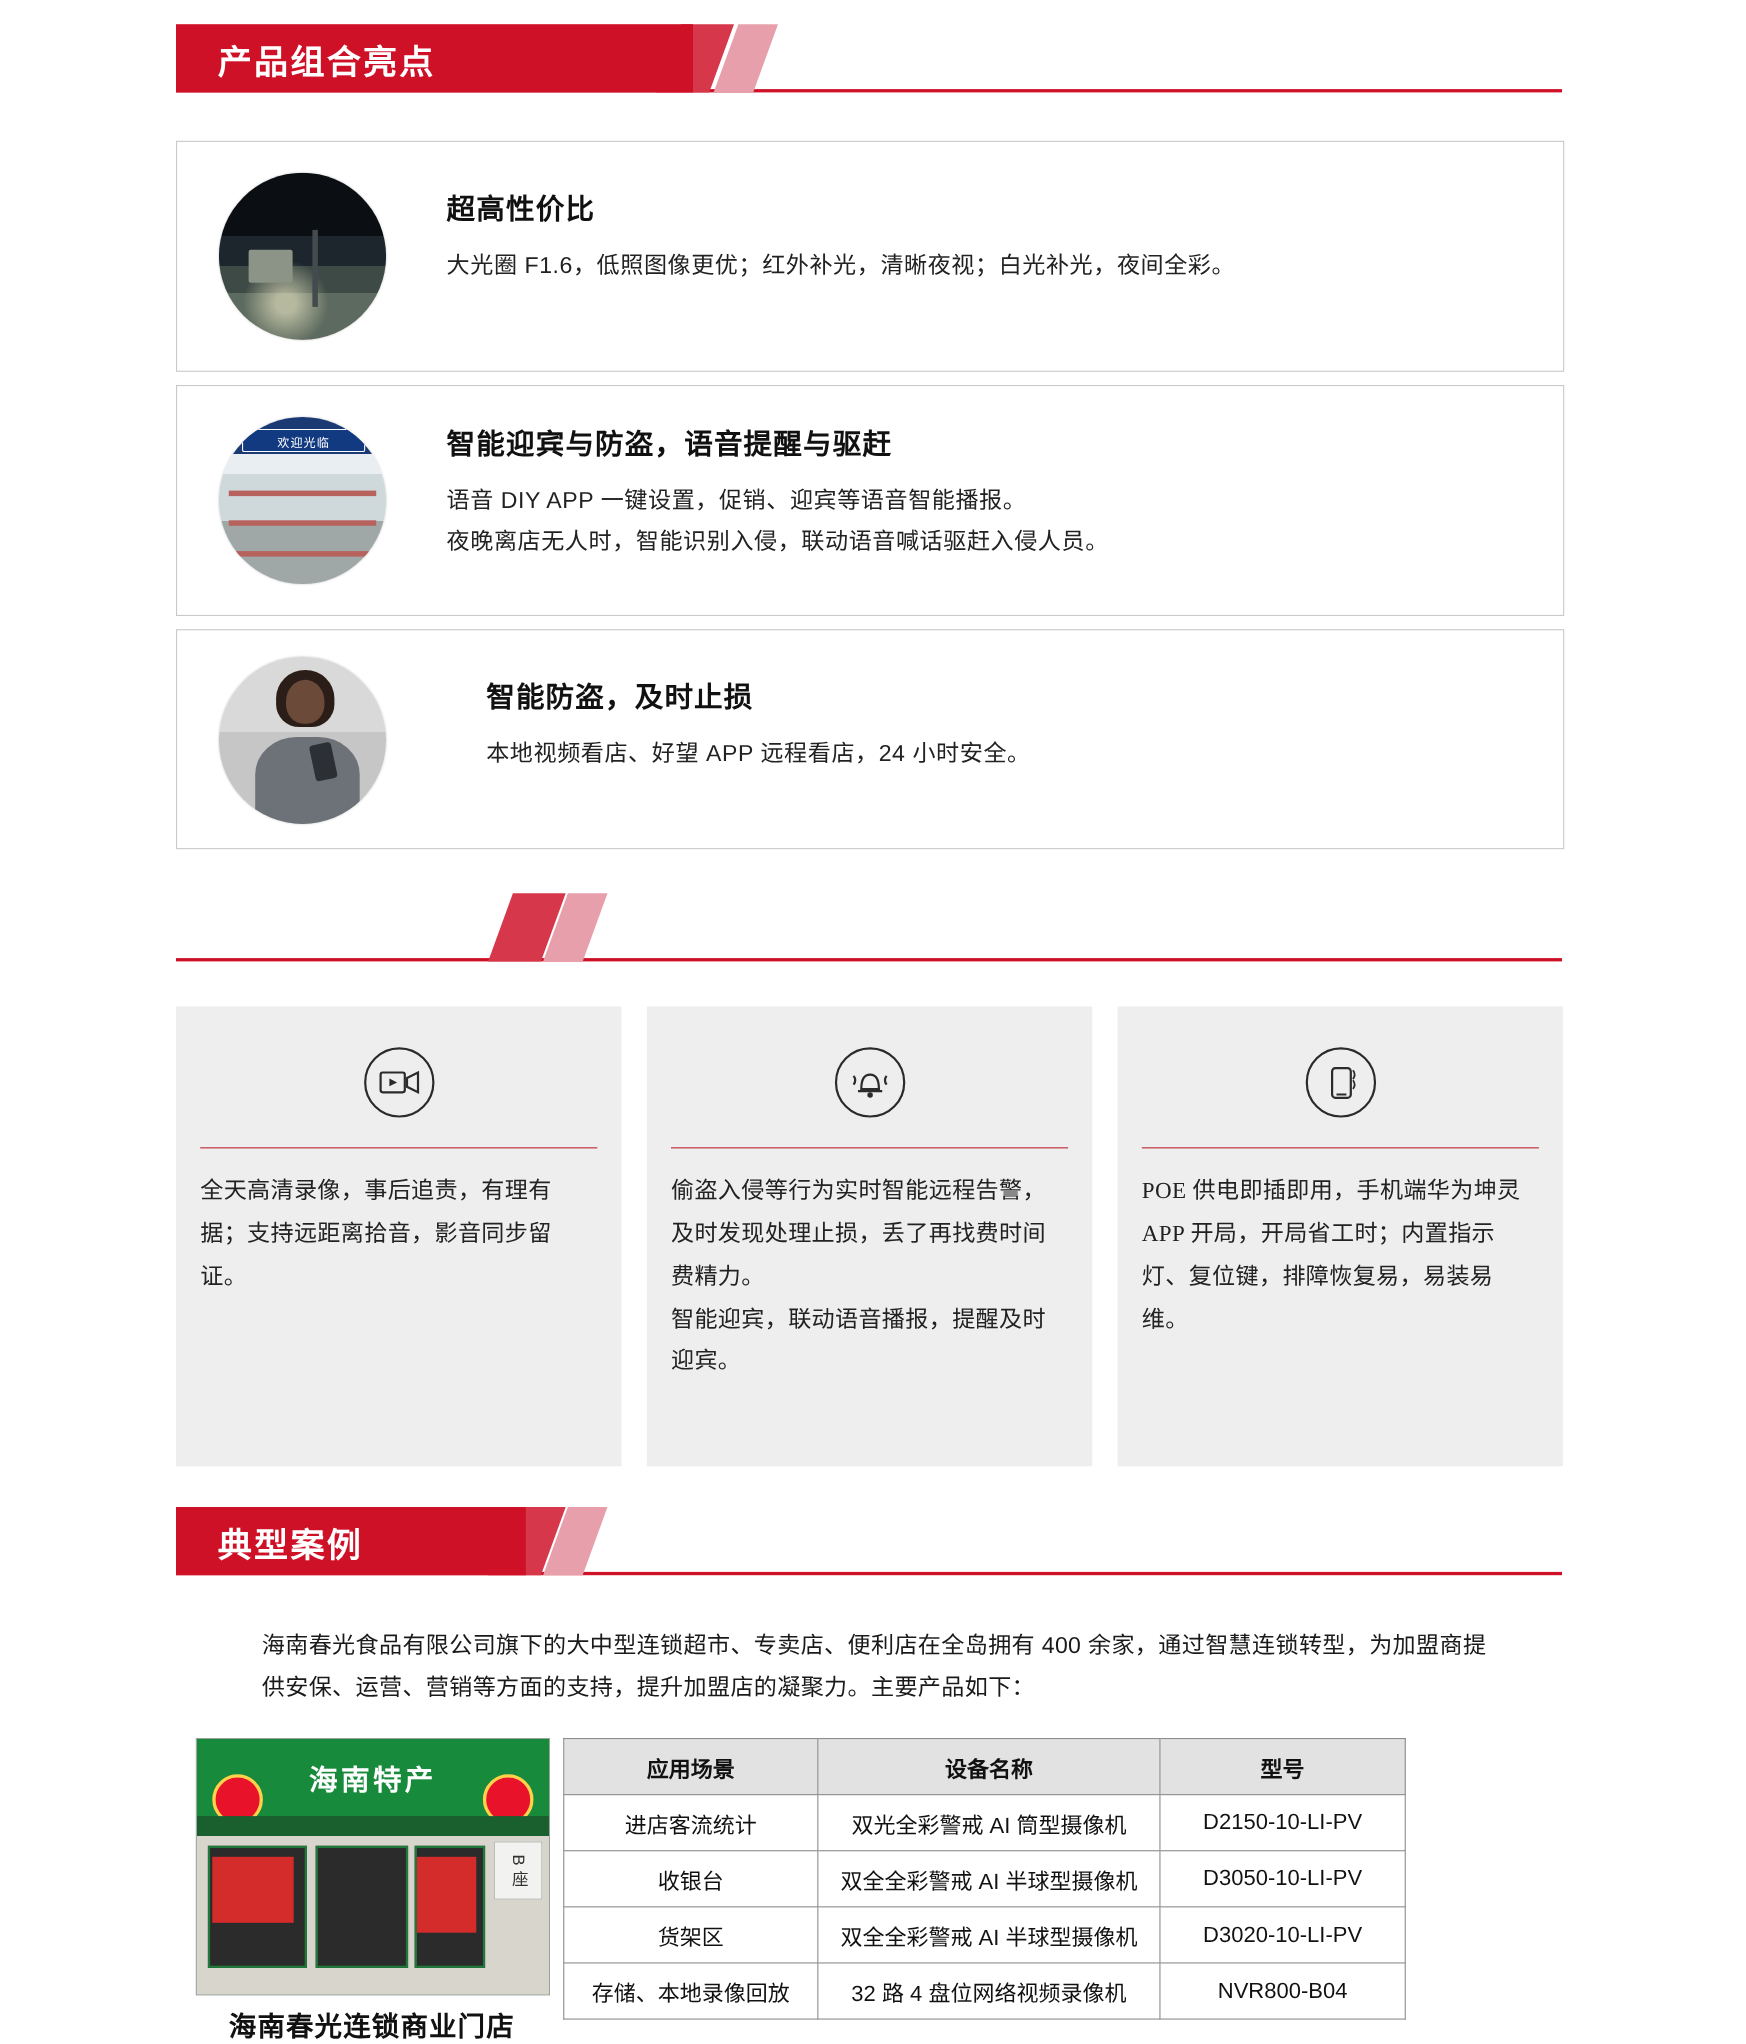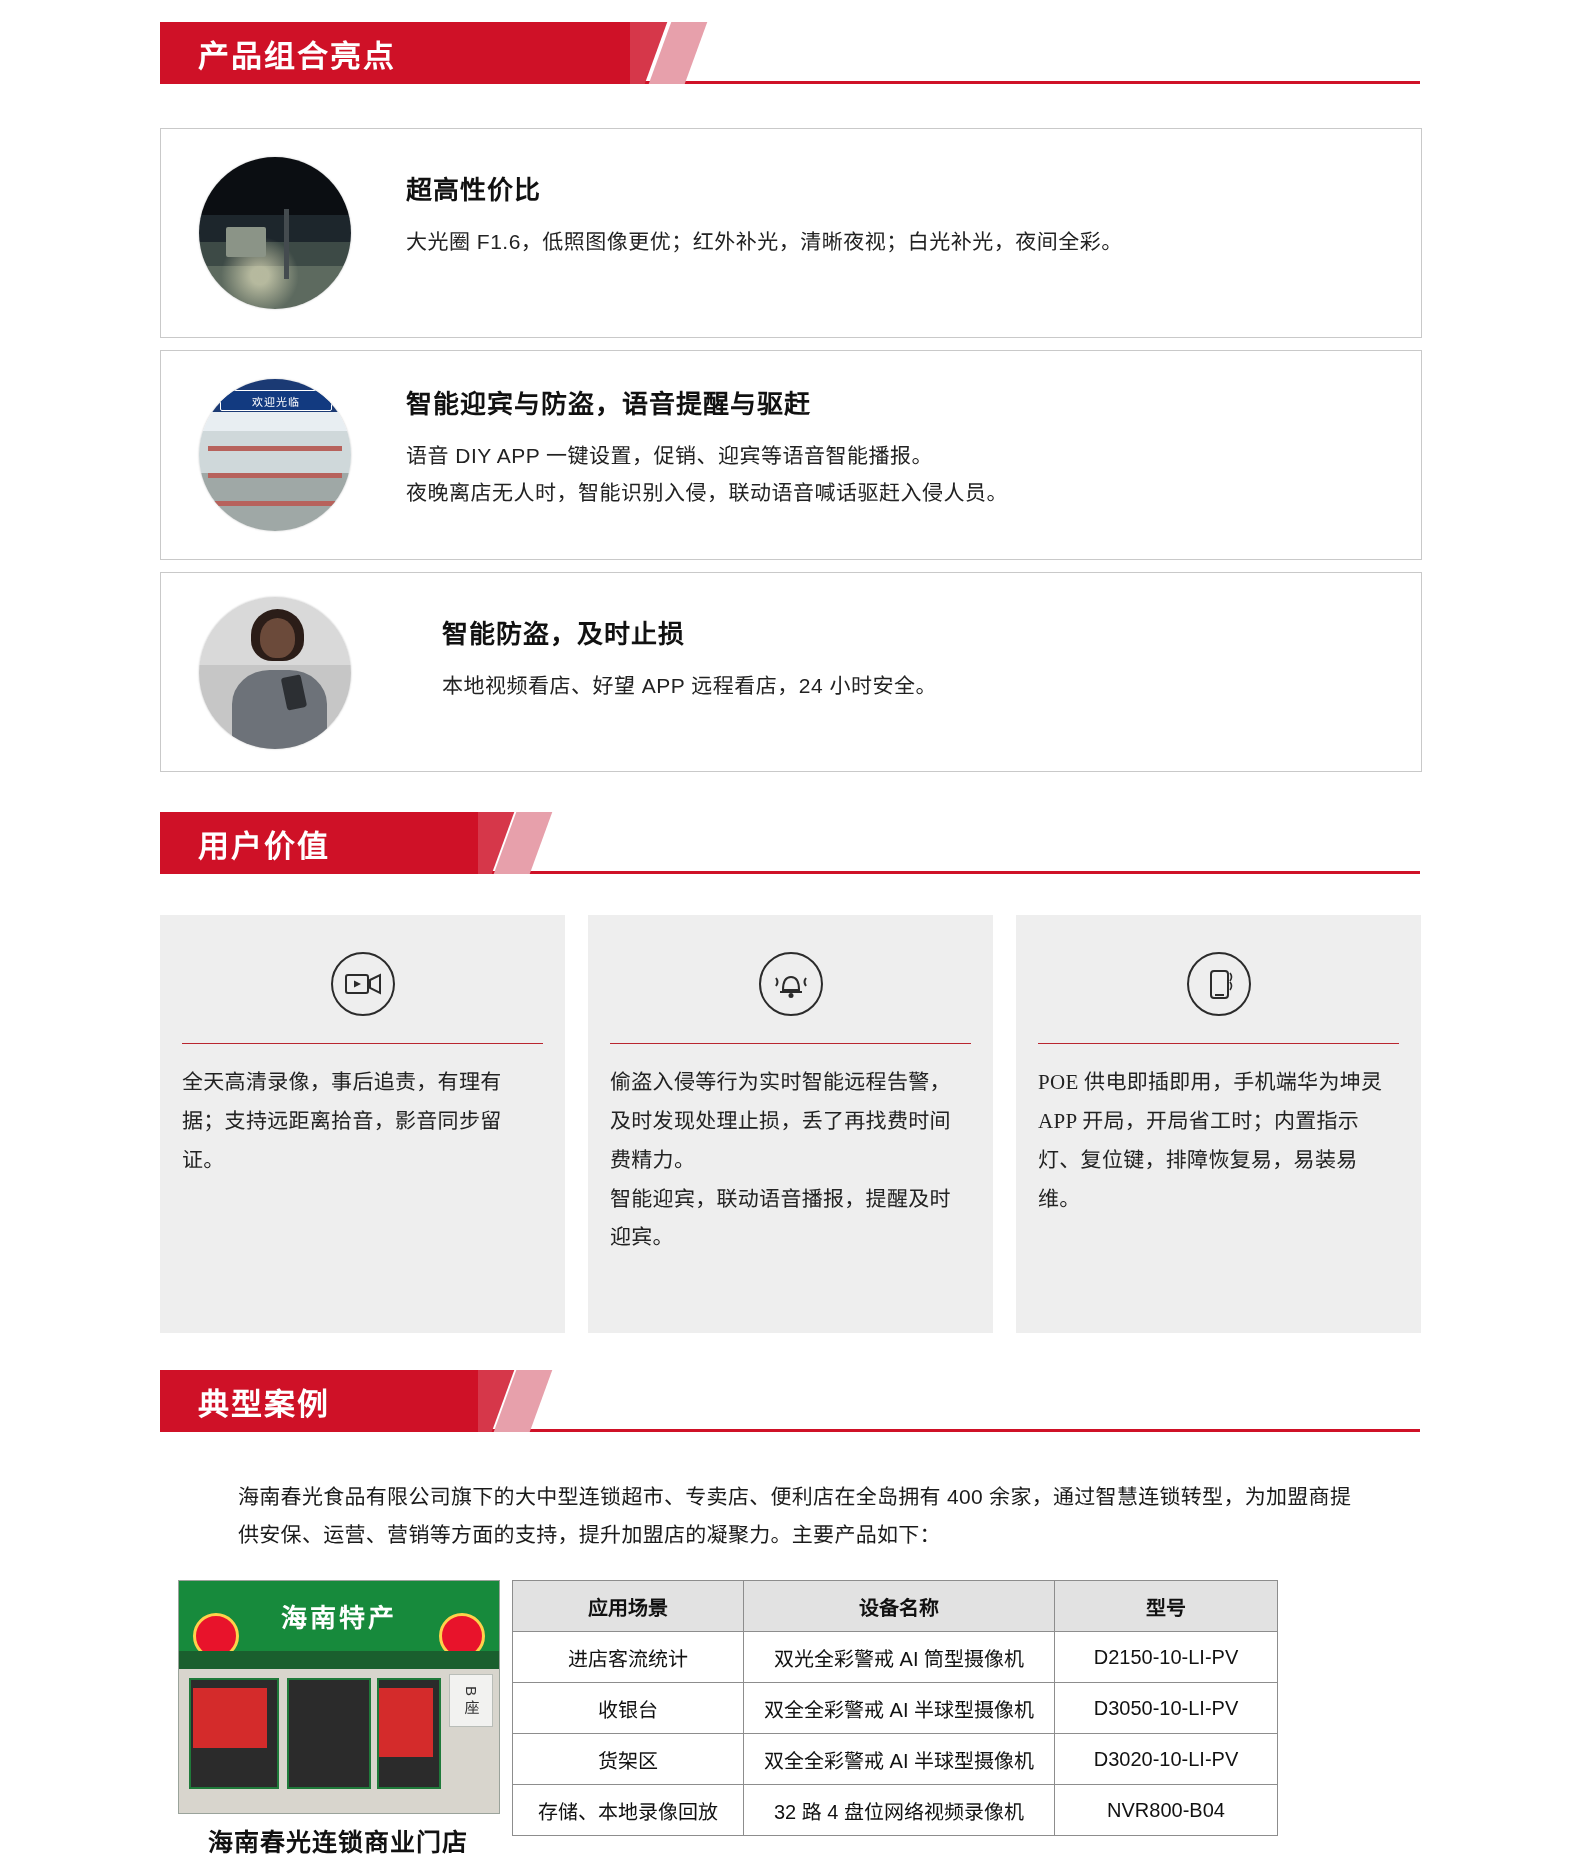--- a/index.html
+++ b/index.html
@@ -318,23 +318,20 @@
       <div class="hl-title">智能防盗，及时止损</div>
       <div class="hl-line">本地视频看店、好望 APP 远程看店，24 小时安全。</div>
     </div>
   </div>
 
   <div class="section-head" style="left:160px; top:812px; width:1260px;">
     <div class="banner-wrap">
       <div class="banner-rule" style="left:0; width:1260px;"></div>
       <div class="banner-slant-b" style="left:345px;"></div>
       <div class="banner-slant-a" style="left:295px;"></div>
-      <div class="banner-main" style="width:318px;">
-        <span class="banner-title">用户价值</span>
-      </div>
     </div>
   </div>
 
   <div class="uv-card" style="left:160px; top:915px; width:405px; height:418px;">
     <div class="uv-icon">
       <svg viewBox="0 0 66 66" width="66" height="66">
         <circle cx="33" cy="33" r="31" fill="none" stroke="#2b2b2b" stroke-width="2"></circle>
         <rect x="16" y="24" width="22" height="18" rx="2" fill="none" stroke="#2b2b2b" stroke-width="2"></rect>
         <path d="M40 29 L50 24 L50 42 L40 37 Z" fill="none" stroke="#2b2b2b" stroke-width="2"></path>
         <path d="M24 29.5 L31 33 L24 36.5 Z" fill="#2b2b2b"></path>

